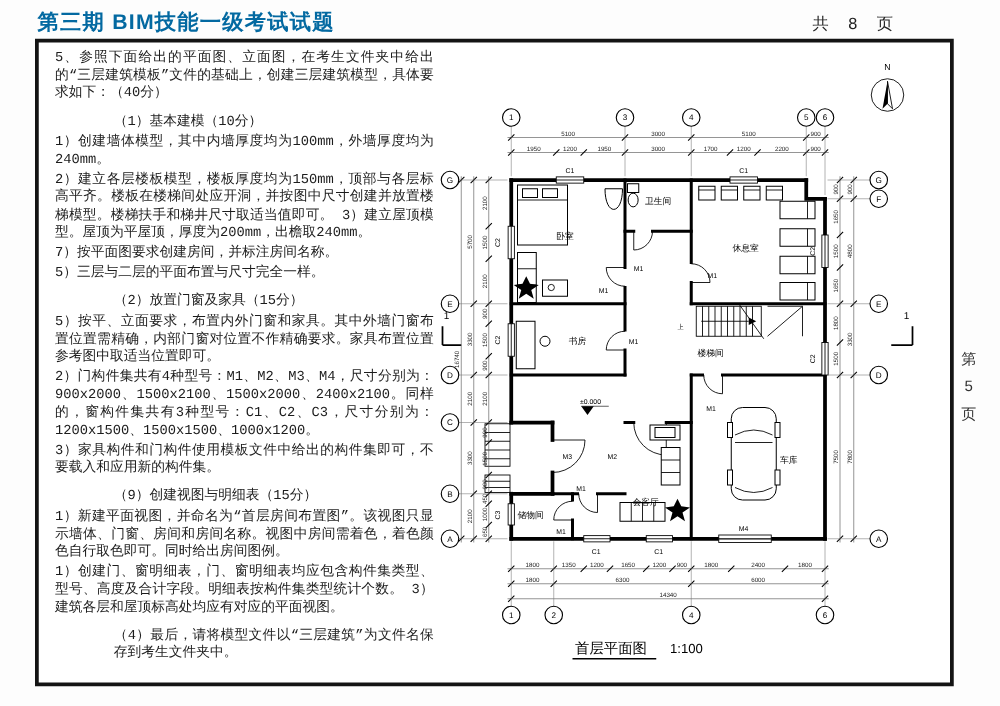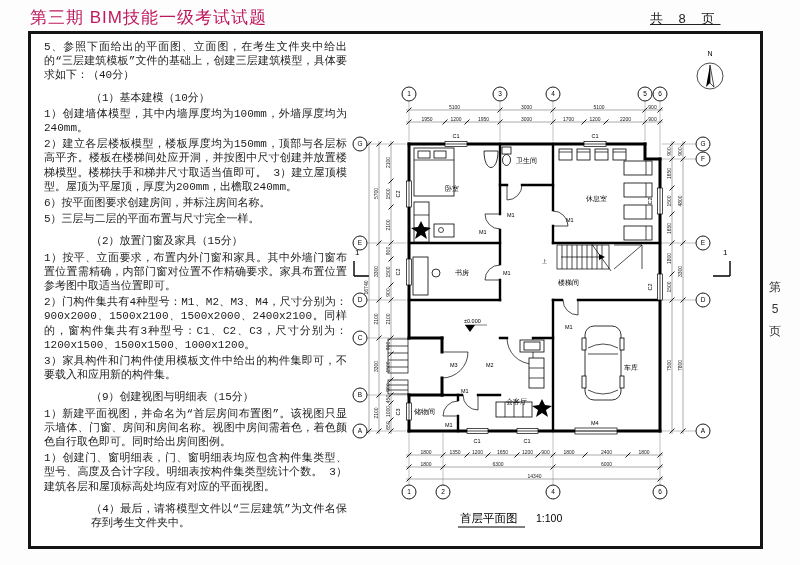--- a/index.html
+++ b/index.html
@@ -1,20 +1,20 @@
 <!DOCTYPE html>
 <html><head>
 <meta charset="utf-8">
 <style>
   html,body{margin:0;padding:0;}
   body{width:800px;height:565px;background:#fdfdfd;position:relative;
        font-family:"Liberation Sans","DejaVu Sans",sans-serif;color:#111;overflow:hidden;}
-  .page-header-title{position:absolute;left:30px;top:6px;font-size:17px;font-weight:normal;
-       letter-spacing:1px;color:#be185d;}
-  .page-header-pages{position:absolute;left:650px;top:10px;font-size:13px;letter-spacing:6px;color:#222;text-decoration:underline;}
+  .page-header-title{position:absolute;left:30px;top:6px;font-size:17px;font-weight:bold;
+       letter-spacing:1px;color:#0369a1;}
+  .page-header-pages{position:absolute;left:650px;top:10px;font-size:13px;letter-spacing:6px;color:#222;}
   .frame{position:absolute;left:28px;top:31px;width:735px;height:518px;
        border:3px solid #141414;box-sizing:border-box;background:#fff;}
   .side-page{position:absolute;left:766px;top:276px;width:18px;text-align:center;
        font-size:12px;line-height:22px;color:#333;}
   .qcol{position:absolute;left:44px;top:40px;width:303px;font-size:11px;line-height:14.2px;
        text-align:justify;color:#1c1c1c;font-family:Liberation Mono, monospace;}
   .qcol p{margin:0 0 2px 0;}
   .qcol p.sec{margin-top:8px;margin-left:47px;}
   .plan-wrap{position:absolute;left:352px;top:42px;width:413px;height:493px;}
   svg text{font-family:"Liberation Sans","DejaVu Sans",sans-serif;}
@@ -48,24 +48,24 @@
   <div>第</div>
   <div>5</div>
   <div>页</div>
 </div>
 
 <div class="qcol">
     <p>5、参照下面给出的平面图、立面图，在考生文件夹中给出的“三层建筑模板”文件的基础上，创建三层建筑模型，具体要求如下：（40分）</p>
     <p class="sec">（1）基本建模（10分）</p>
     <p>1）创建墙体模型，其中内墙厚度均为100mm，外墙厚度均为240mm。</p>
     <p>2）建立各层楼板模型，楼板厚度均为150mm，顶部与各层标高平齐。楼板在楼梯间处应开洞，并按图中尺寸创建并放置楼梯模型。楼梯扶手和梯井尺寸取适当值即可。 3）建立屋顶模型。屋顶为平屋顶，厚度为200mm，出檐取240mm。</p>
-    <p>6）按平面图要求创建房间，并标注房间名称。</p>
+    <p>7）按平面图要求创建房间，并标注房间名称。</p>
     <p>5）三层与二层的平面布置与尺寸完全一样。</p>
     <p class="sec">（2）放置门窗及家具（15分）</p>
-    <p>1）按平、立面要求，布置内外门窗和家具。其中外墙门窗布置位置需精确，内部门窗对位置不作精确要求。家具布置位置参考图中取适当位置即可。</p>
+    <p>5）按平、立面要求，布置内外门窗和家具。其中外墙门窗布置位置需精确，内部门窗对位置不作精确要求。家具布置位置参考图中取适当位置即可。</p>
     <p>2）门构件集共有4种型号：M1、M2、M3、M4，尺寸分别为：900x2000、1500x2100、1500x2000、2400x2100。同样的，窗构件集共有3种型号：C1、C2、C3，尺寸分别为：1200x1500、1500x1500、1000x1200。</p>
     <p>3）家具构件和门构件使用模板文件中给出的构件集即可，不要载入和应用新的构件集。</p>
     <p class="sec">（9）创建视图与明细表（15分）</p>
     <p>1）新建平面视图，并命名为“首层房间布置图”。该视图只显示墙体、门窗、房间和房间名称。视图中房间需着色，着色颜色自行取色即可。同时给出房间图例。</p>
     <p>1）创建门、窗明细表，门、窗明细表均应包含构件集类型、型号、高度及合计字段。明细表按构件集类型统计个数。 3）建筑各层和屋顶标高处均应有对应的平面视图。</p>
     <p class="sec">（4）最后，请将模型文件以“三层建筑”为文件名保存到考生文件夹中。</p>
   </div>
 
 <div class="plan-wrap">
 <svg id="plan-svg" width="413" height="493" viewBox="0 0 413 493" xmlns="http://www.w3.org/2000/svg">

